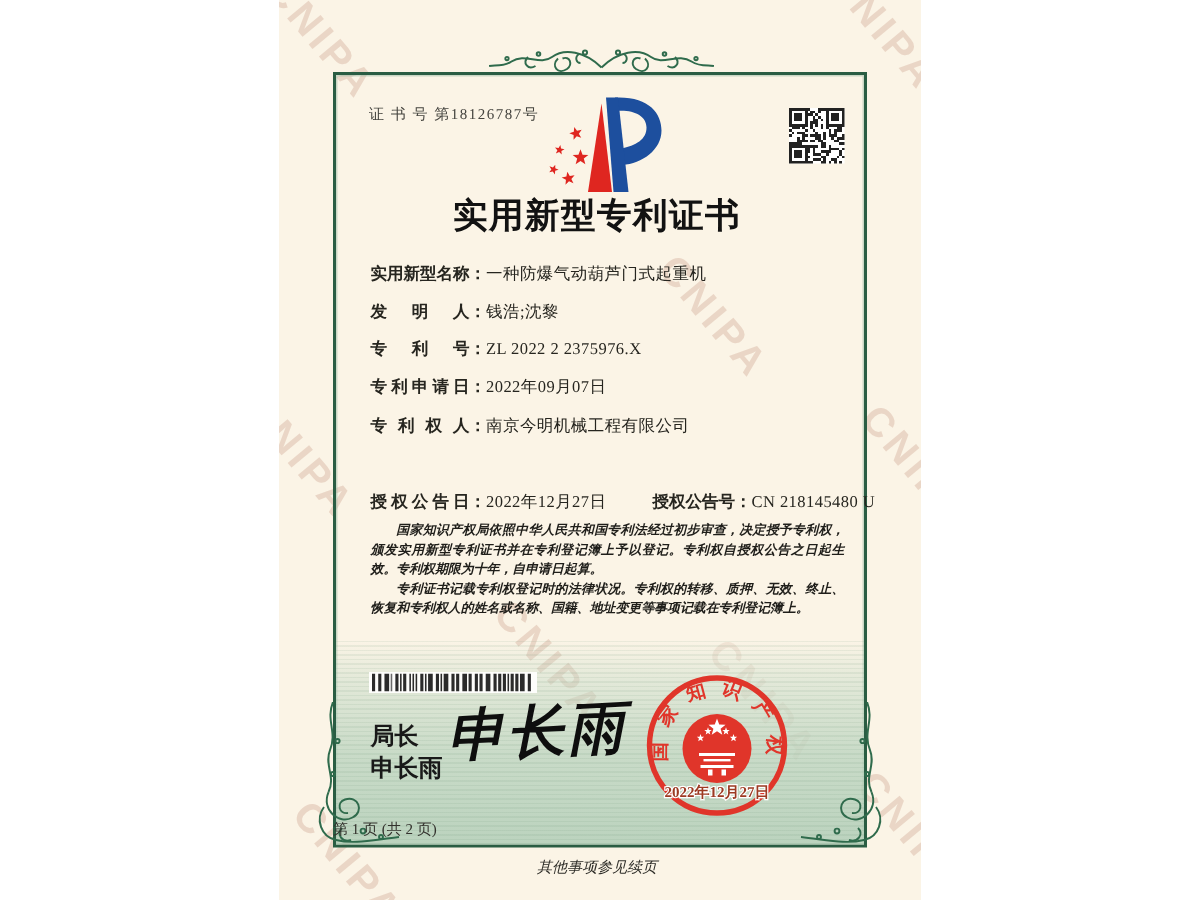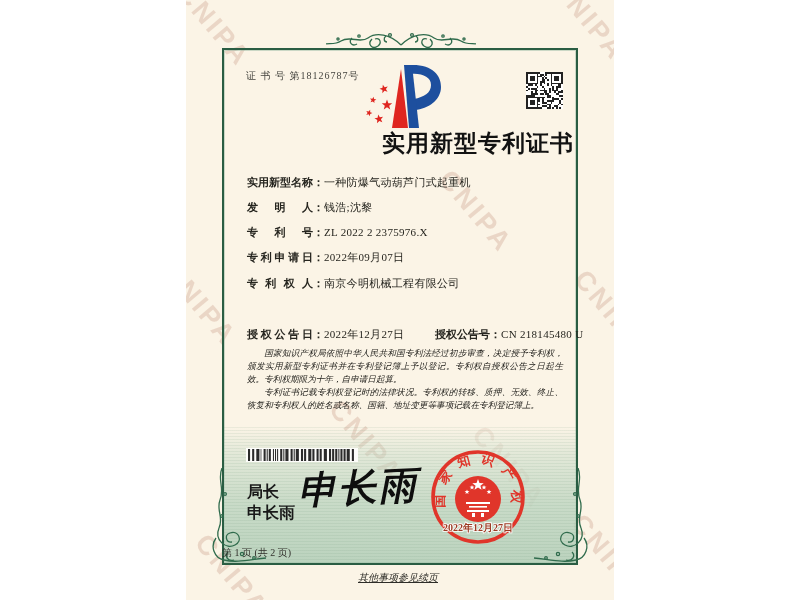--- a/index.html
+++ b/index.html
@@ -17,43 +17,43 @@
         background:
           repeating-linear-gradient(0deg, rgba(96,140,108,.10) 0 1px, rgba(0,0,0,0) 1px 3px),
           linear-gradient(180deg, rgba(201,221,203,0) 0%, rgba(196,218,199,.45) 20%,
                           rgba(185,211,190,.75) 55%, rgba(176,205,183,.85) 100%);}
   .orn{position:absolute;z-index:2;}
   .orn svg{display:block;}
   
   .certno{position:absolute;left:60px;top:69px;font-size:10px;letter-spacing:1px;color:#45443f;z-index:2;}
   .qr{position:absolute;left:340px;top:72px;width:37px;height:37px;z-index:2;background:#fff;}
   .logo{position:absolute;left:178px;top:63px;width:78px;height:67px;z-index:2;}
-  .title{position:absolute;left:36px;top:128px;width:352px;text-align:right;font-size:23px;
+  .title{position:absolute;left:36px;top:128px;width:352px;text-align:center;font-size:23px;
          font-weight:700;letter-spacing:1px;color:#121212;z-index:2;}
   .frow{position:absolute;left:61px;width:312px;font-size:11px;white-space:nowrap;z-index:2;color:#26251f;}
   .flabel{display:inline-block;width:66px;text-align:justify;text-align-last:justify;font-weight:600;vertical-align:bottom;}
   .fcolon{font-weight:600;}
   .fvalue{letter-spacing:.3px;}
   .fgroup2{position:absolute;left:188px;top:0;}
   .fgroup2 .flabel{width:55px;}
   .paras{position:absolute;left:61px;top:347px;width:316px;font-size:8.6px;line-height:13px;
          font-style:italic;text-align:justify;color:#1f1e1a;z-index:2;}
-  .paras p{margin:0;text-indent:2em;}
+  .paras p{margin:0;text-indent:2em;font-weight:bold;}
   .barcode{position:absolute;left:60px;top:448px;width:108px;height:12px;background:#fdfdfb;
            padding:1px 2px;z-index:2;}
   .officer{position:absolute;left:61px;top:481px;font-family:"Liberation Sans",sans-serif;
            font-weight:700;font-size:16px;line-height:21px;color:#191919;z-index:2;}
   .sig{position:absolute;left:112px;top:462px;width:150px;font-size:38px;font-style:italic;
        font-weight:600;letter-spacing:2px;color:#0e0e0e;transform:rotate(-3deg);z-index:2;
        font-family:"Liberation Serif",serif;}
   .seal{position:absolute;left:242px;top:447px;width:100px;height:100px;z-index:3;}
   .pagenum{position:absolute;left:36px;top:546px;width:352px;text-align:left;font-size:10px;
            color:#33322d;z-index:2;}
   .footnote{position:absolute;left:36px;top:571px;width:352px;text-align:center;font-size:10px;
-            font-style:italic;color:#2e2d28;z-index:2;text-decoration:underline;}
+            font-style:italic;color:#2e2d28;z-index:2;}
 </style>
 </head>
 <body>
 
 <div class="stage">
   <div class="scan">
 
     <div class="wm" style="left:-21px;top:10px">CNIPA</div>
     <div class="wm" style="left:354px;top:4px">CNIPA</div>
     <div class="wm" style="left:241px;top:196px">CNIPA</div>

